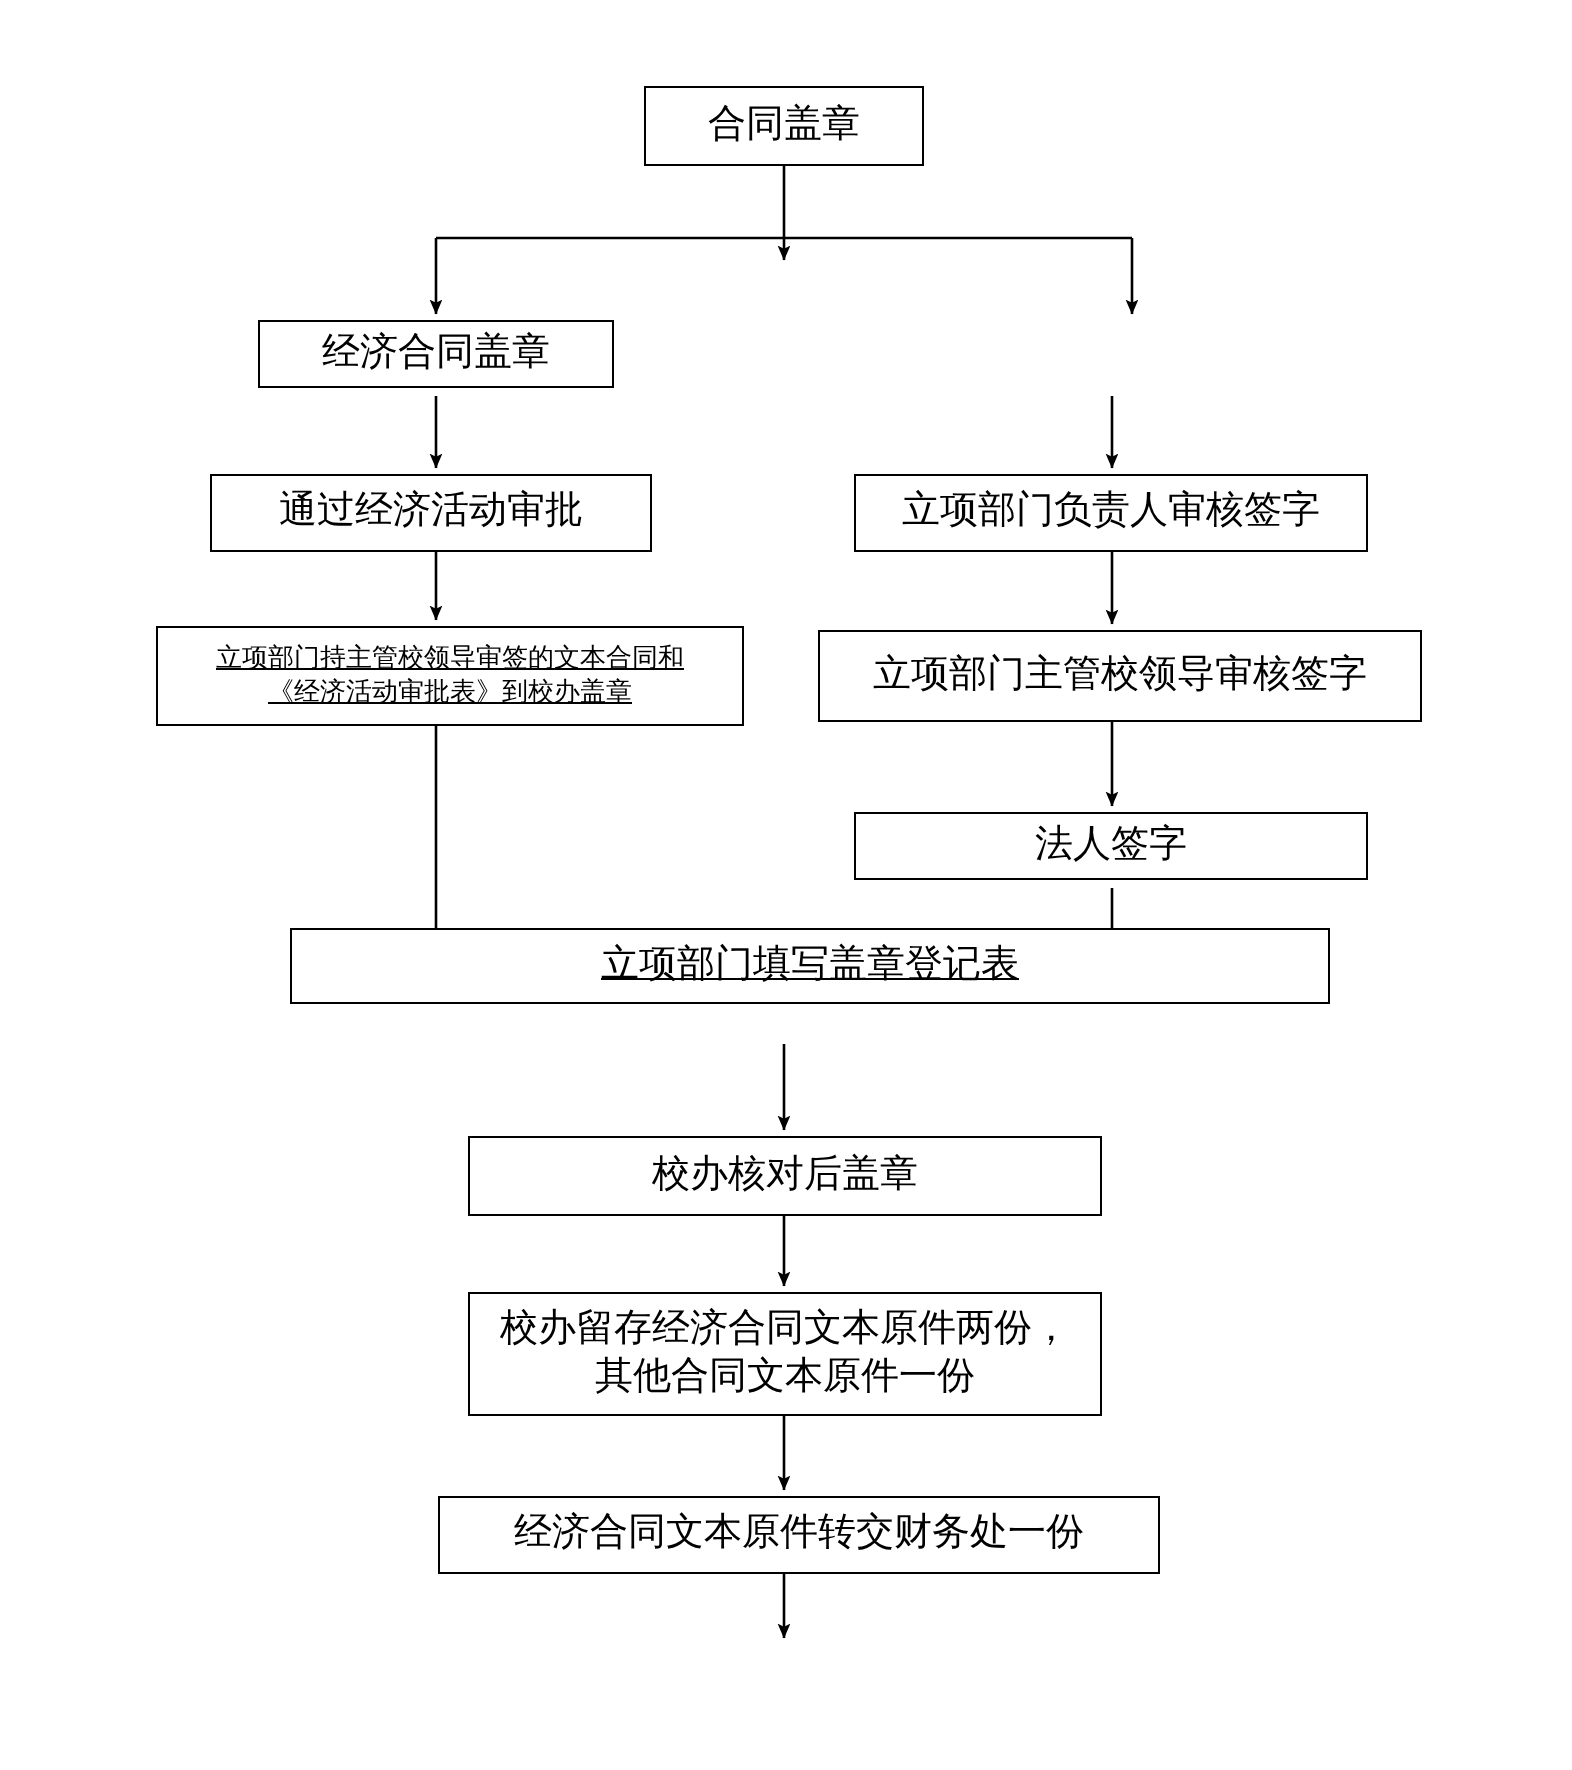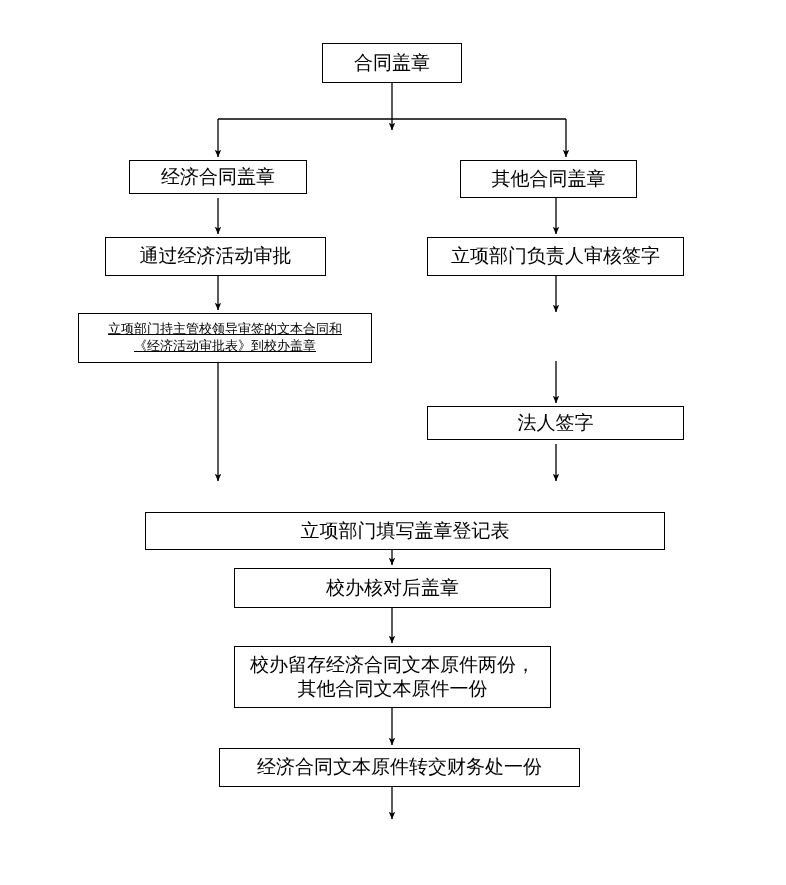--- a/index.html
+++ b/index.html
@@ -76,33 +76,33 @@
       <line x1="392" y1="608" x2="392" y2="643" marker-end="url(#arrowhead)"></line>
       <line x1="392" y1="708" x2="392" y2="745" marker-end="url(#arrowhead)"></line>
       <line x1="392" y1="787" x2="392" y2="819" marker-end="url(#arrowhead)"></line>
     </g>
   </svg>
 
   <div class="node node-lg" style="left:322px; top:43px; width:140px; height:40px;">合同盖章</div>
 
   <div class="node node-lg" style="left:129px; top:160px; width:178px; height:28px;">经济合同盖章</div>
 
-  <div class="node node-lg" style="left:460px; top:160px; width:177px; height:38px;">其他合同盖章</div>
 
   <div class="node node-lg" style="left:105px; top:237px; width:221px; height:39px;">通过经济活动审批</div>
 
   <div class="node node-lg" style="left:427px; top:237px; width:257px; height:39px;">立项部门负责人审核签字</div>
 
   <div class="node node-sm" style="left:78px; top:313px; width:294px; height:50px;">立项部门持主管校领导审签的文本合同和
 《经济活动审批表》到校办盖章</div>
 
+  <div class="node node-lg" style="left:409px; top:315px; width:302px; height:46px;">立项部门主管校领导审核签字</div>
 
   <div class="node node-lg" style="left:427px; top:406px; width:257px; height:24px;">法人签字</div>
 
-  <div class="node node-lg" style="left:145px; top:512px; width:520px; height:38px;">立项部门填写盖章登记表</div>
+  <div class="node node-lg" style="left:145px; top:464px; width:520px; height:38px;text-decoration:underline;">立项部门填写盖章登记表</div>
 
   <div class="node node-lg" style="left:234px; top:568px; width:317px; height:40px;">校办核对后盖章</div>
 
   <div class="node node-lg" style="left:234px; top:646px; width:317px; height:62px;">校办留存经济合同文本原件两份，
 其他合同文本原件一份</div>
 
   <div class="node node-lg" style="left:219px; top:748px; width:361px; height:39px;">经济合同文本原件转交财务处一份</div>
 
 
 </div>

